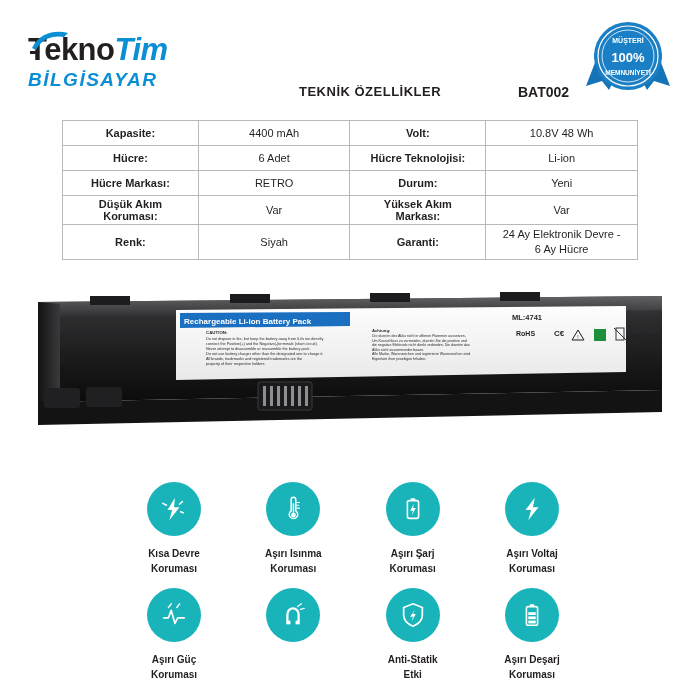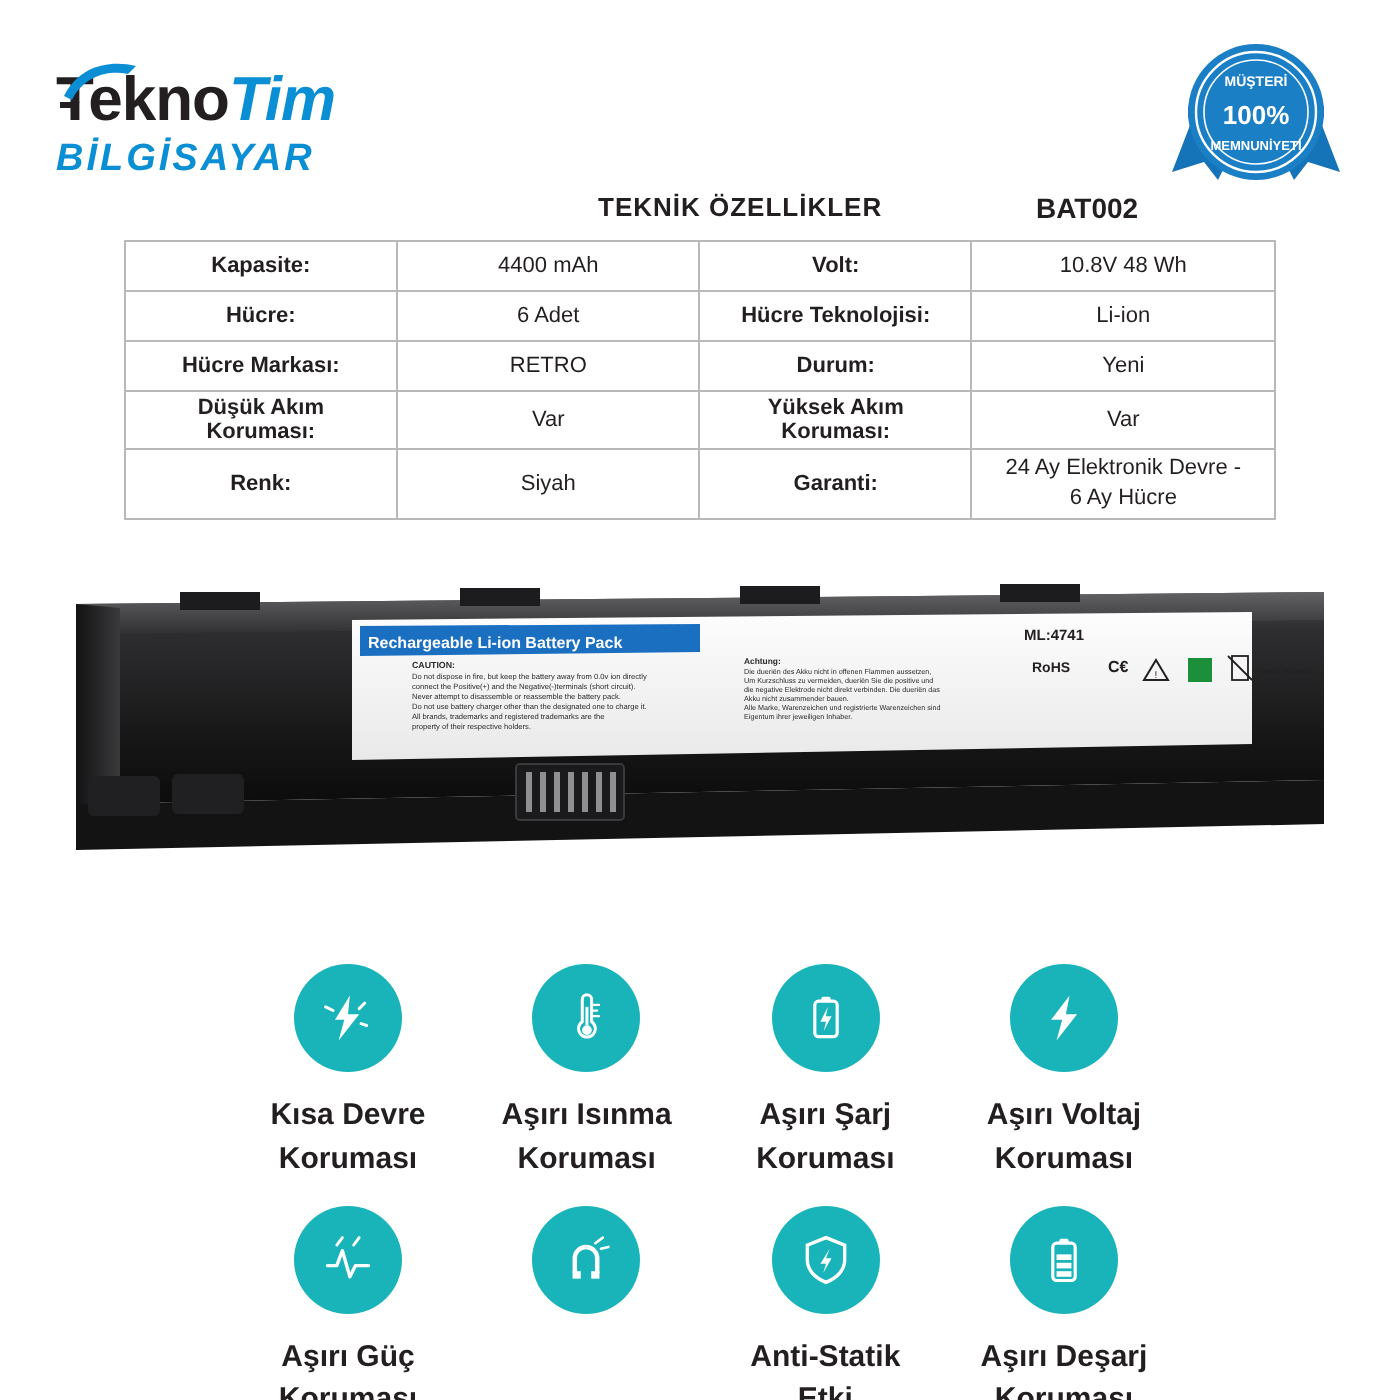--- a/index.html
+++ b/index.html
@@ -60,21 +60,21 @@
     position: absolute;
     right: 26px;
     top: 20px;
     width: 92px;
     height: 72px;
   }
 
   
   .spec-head {
     position: absolute;
-    top: 96px;
+    top: 84px;
     left: 0;
     width: 576px;
     height: 22px;
   }
   .spec-title {
     position: absolute;
     left: 299px;
     top: 0;
     font-size: 13px;
     font-weight: bold;
@@ -147,21 +147,21 @@
     width: 54px;
     height: 54px;
     border-radius: 50%;
     background: #18b4ba;
     margin: 0 auto 11px auto;
     display: flex;
     align-items: center;
     justify-content: center;
   }
   .feat .caption {
-    font-size: 15px;
+    font-size: 10px;
     font-weight: bold;
     line-height: 1.45;
     color: #231f20;
     white-space: pre-line;
   }
 </style>
 </head>
 <body>
 
 <div class="header">
@@ -219,21 +219,21 @@
     </tr>
     <tr>
       <td class="lbl">Hücre Markası:</td>
       <td class="val">RETRO</td>
       <td class="lbl">Durum:</td>
       <td class="val">Yeni</td>
     </tr>
     <tr>
       <td class="lbl">Düşük Akım Koruması:</td>
       <td class="val">Var</td>
-      <td class="lbl">Yüksek Akım Koruması:</td>
+      <td class="lbl">Yüksek Akım Markası:</td>
       <td class="val">Var</td>
     </tr>
     <tr>
       <td class="lbl">Renk:</td>
       <td class="val">Siyah</td>
       <td class="lbl">Garanti:</td>
       <td class="val tall">24 Ay Elektronik Devre - 6 Ay Hücre</td>
     </tr>
   </tbody>
 </table>

